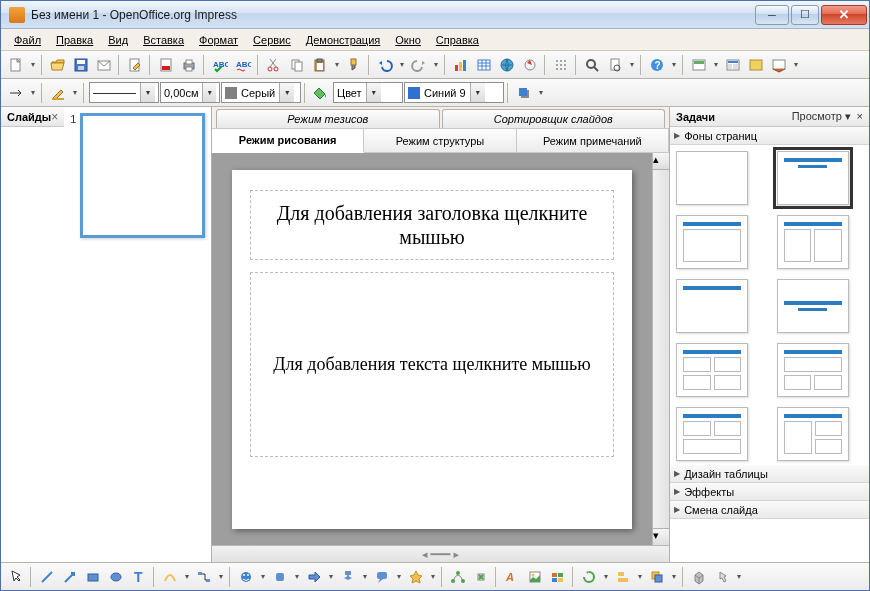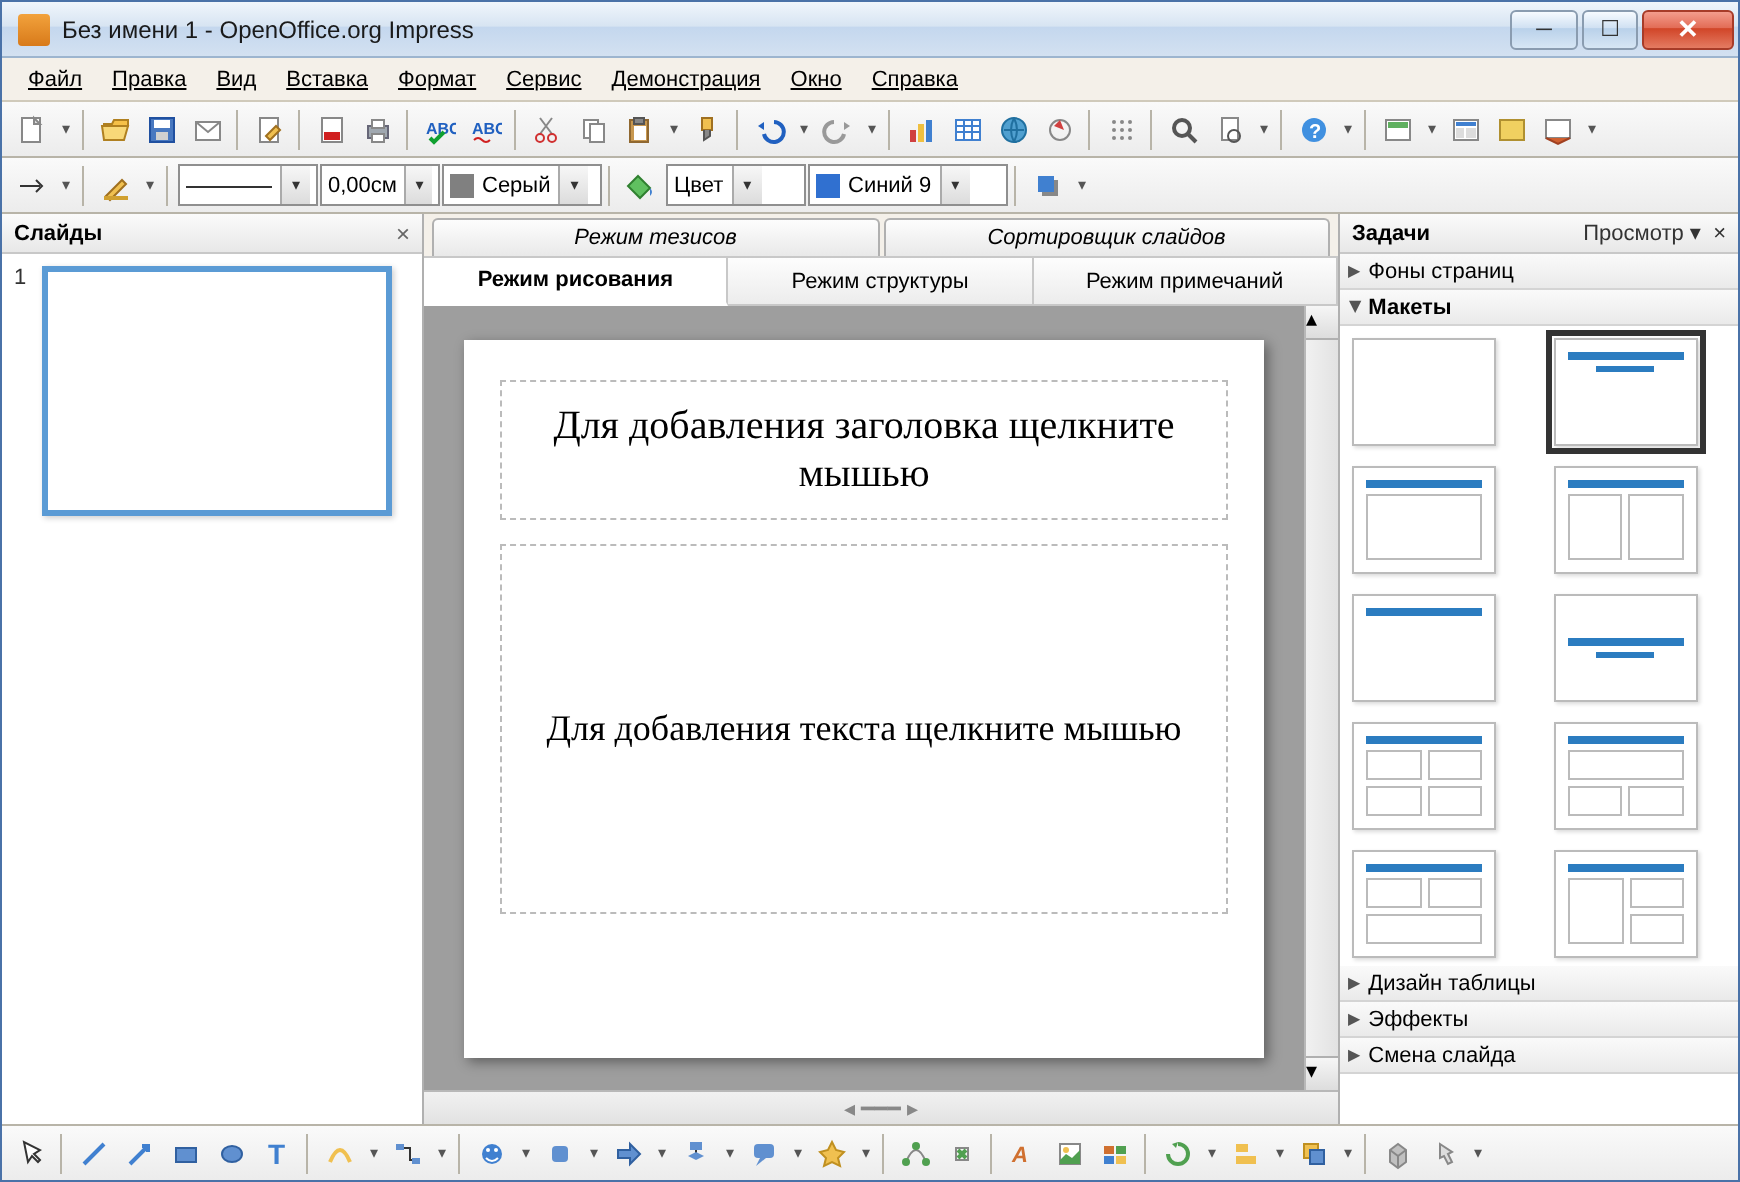--- a/index.html
+++ b/index.html
@@ -16,21 +16,21 @@
 .menubar span { padding:2px 7px; cursor:default; }
 .menubar span u { text-decoration: underline; }
 .toolbar { height:28px; background:linear-gradient(#fafafa,#ececec); border-bottom:1px solid #b8b4a8; display:flex; align-items:center; padding:0 4px; gap:1px; }
 .tb-btn { width:22px; height:22px; display:flex; align-items:center; justify-content:center; border:1px solid transparent; border-radius:2px; }
 .tb-btn svg { width:16px; height:16px; }
 .tb-sep { width:3px; height:20px; border-left:1px solid #b8b4a8; margin:0 2px; }
 .tb-dd { width:10px; display:flex; align-items:center; justify-content:center; font-size:8px; color:#555; }
 .combo { height:21px; border:1px solid #8f8f8f; background:#fff; display:flex; align-items:center; padding:0 3px; font-size:11px; }
 .combo .arrow { width:15px; height:19px; background:linear-gradient(#f7f7f7,#dcdcdc); border-left:1px solid #aaa; margin-left:4px; display:flex; align-items:center; justify-content:center; font-size:8px; color:#333; }
 .workspace { flex:1; display:flex; overflow:hidden; }
-.slides-panel { width:211px; background:#fff; display:flex; flex-direction:column; border-right:1px solid #b0b0b0; }
+.slides-panel { width:211px; background:#fff; display:flex; flex-direction:row; border-right:1px solid #b0b0b0; }
 .panel-head { height:20px; background:linear-gradient(#fbfbfb,#e8e8e8); border-bottom:1px solid #c8c8c8; display:flex; align-items:center; padding:0 6px; font-size:11px; font-weight:bold; }
 .panel-head .x { margin-left:auto; color:#666; font-weight:normal; font-size:12px; }
 .thumbs { flex:1; padding:6px; overflow:auto; }
 .thumb-wrap { display:flex; }
 .thumb-num { width:14px; font-size:11px; color:#333; }
 .thumb { width:175px; height:125px; border:3px solid #5b9bd5; background:#fff; box-shadow:1px 1px 3px rgba(0,0,0,.2); }
 .center { flex:1; display:flex; flex-direction:column; background:#e5e5e5; min-width:0; }
 .view-tabs1 { height:22px; display:flex; background:#f4f0e9; padding:2px 4px 0; gap:2px; border-bottom:1px solid #c8c8c8; }
 .vtab { flex:1; background:linear-gradient(#fdfdfd,#e9e9e9); border:1px solid #b0b0b0; border-bottom:none; border-radius:3px 3px 0 0; display:flex; align-items:center; justify-content:center; font-size:11px;font-style:italic; }
 .view-tabs2 { height:24px; display:flex; background:#3b82f6; border-bottom:1px solid #c8c8c8; }
@@ -383,24 +383,20 @@
 
     <div class="tasks-panel">
       <div class="tasks-head">
         <span>Задачи</span>
         <span class="view-link"><span>Просмотр</span> ▾ &nbsp;×</span>
       </div>
       <div class="task-sec">
           <span class="tri">▶</span>
           <span>Фоны страниц</span>
         </div>
-      <div class="task-sec open">
-          <span class="tri">▶</span>
-          <b>Макеты</b>
-        </div>
       <div class="layouts">
         <div class="layout"></div>
         <div class="layout selected">
             <div class="lay-title"></div>
             <div class="lay-line"></div>
           </div>
         <div class="layout">
             <div class="lay-title"></div>
             <div class="lay-row">
               <div class="lay-box"></div>

